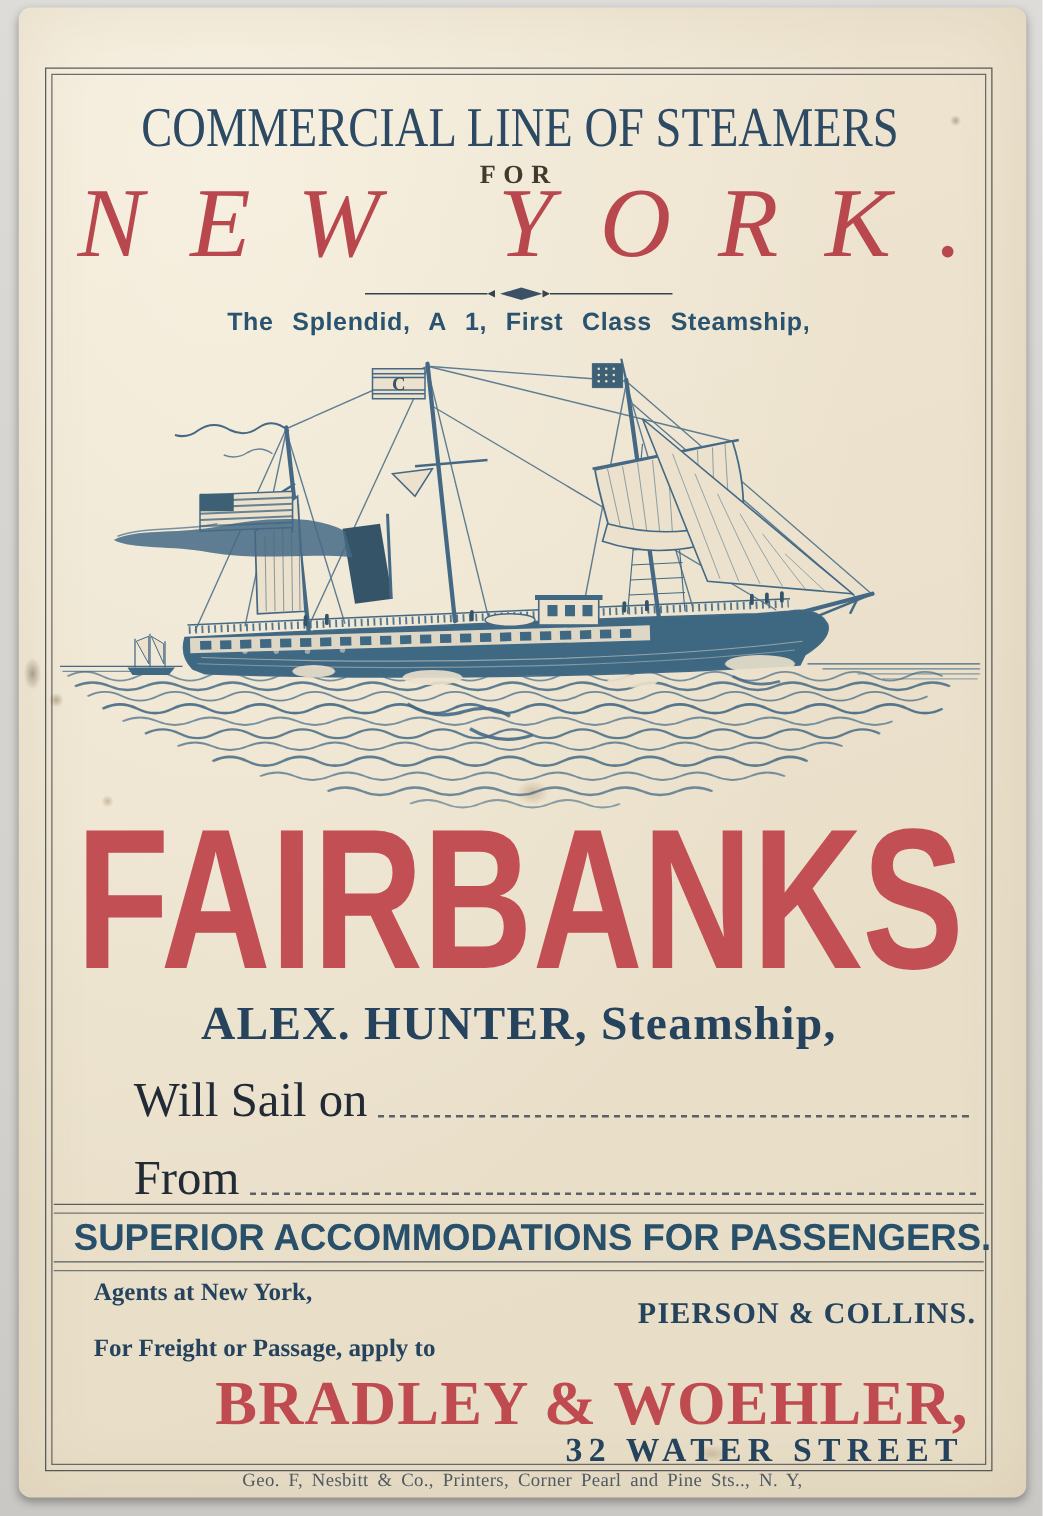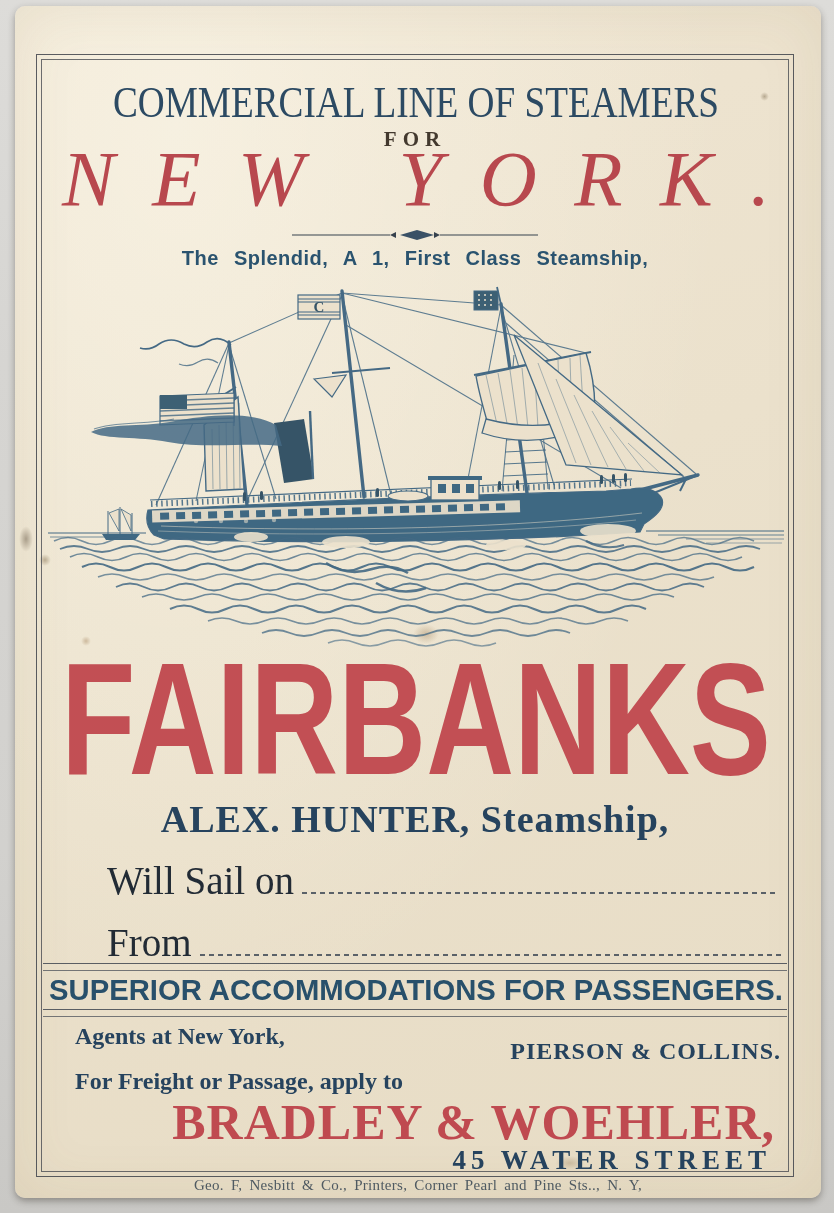--- a/index.html
+++ b/index.html
@@ -34,21 +34,21 @@
     font-weight:bold;font-size:38px;color:#26435e;letter-spacing:1px;
   }
   .fieldrow{display:flex;align-items:flex-end;color:#222b35;font-size:39px;margin-left:48px;}
   .fieldrow .lbl{white-space:nowrap;line-height:1;}
   .dashline{
     flex:1;height:2px;margin:0 4px 6px 8px;
     background:repeating-linear-gradient(90deg,#414b57 0 5px,transparent 5px 9px);
     opacity:.85;
   }
   .double-rule{height:6px;border-top:1.4px solid rgba(66,72,82,.85);border-bottom:1px solid rgba(66,72,82,.7);}
-  .agents-line{font-weight:bold;font-size:24px;color:#26435e;}
+  .agents-line{font-weight:bold;font-size:20px;color:#26435e;}
   .pierson{font-weight:bold;font-size:24px;color:#26435e;letter-spacing:1px;text-align:right;}
   .bradley{font-weight:bold;font-size:50px;color:#bf4a50;letter-spacing:1px;text-align:right;}
   .water{font-weight:bold;font-size:27px;color:#26435e;letter-spacing:5px;text-align:right;}
   .printer{
     position:absolute;left:0;right:0;bottom:4px;text-align:center;
     font-size:15px;color:#4f5a62;word-spacing:3px;letter-spacing:.3px;
   }
 </style>
 </head>
 <body>
@@ -341,31 +341,31 @@
           <span class="lbl">Will Sail on</span>
           <span class="dashline"></span>
         </div>
 
         <div class="abs fieldrow" style="top:862px;left:16px;right:2px;">
           <span class="lbl">From</span>
           <span class="dashline"></span>
         </div>
 
         <div class="abs double-rule" style="top:902px;"></div>
-        <div class="abs ctr" style="top:911px;">
+        <div class="abs ctr" style="top:911px;padding-left:10px;">
           <svg width="746" height="36" viewBox="0 0 746 36">
             <text x="373" y="28" text-anchor="middle" textLength="734" lengthAdjust="spacingAndGlyphs" font-family="Liberation Sans, DejaVu Sans, sans-serif" font-size="30" font-weight="bold" fill="#28506b">SUPERIOR ACCOMMODATIONS FOR PASSENGERS.</text>
           </svg>
         </div>
         <div class="abs double-rule" style="top:948px;"></div>
 
         <div class="abs agents-line" style="top:962px;left:32px;">Agents at New York,</div>
         <div class="abs pierson" style="top:977px;right:6px;left:auto;width:320px;">PIERSON &amp; COLLINS.</div>
         <div class="abs agents-line" style="top:1007px;left:32px;">For Freight or Passage, apply to</div>
         <div class="abs bradley" style="top:1032px;right:12px;left:auto;width:640px;">BRADLEY &amp; WOEHLER,</div>
-        <div class="abs water" style="top:1084px;right:16px;left:auto;width:420px;">45 WATER STREET</div>
+        <div class="abs water" style="top:1084px;right:16px;left:auto;width:420px;">32 WATER STREET</div>
 
       </div>
     </div>
   </div>
 
   <div class="printer">Geo. F, Nesbitt &amp; Co., Printers, Corner Pearl and Pine Sts.., N. Y,</div>
 </div>
 
 </body></html>

